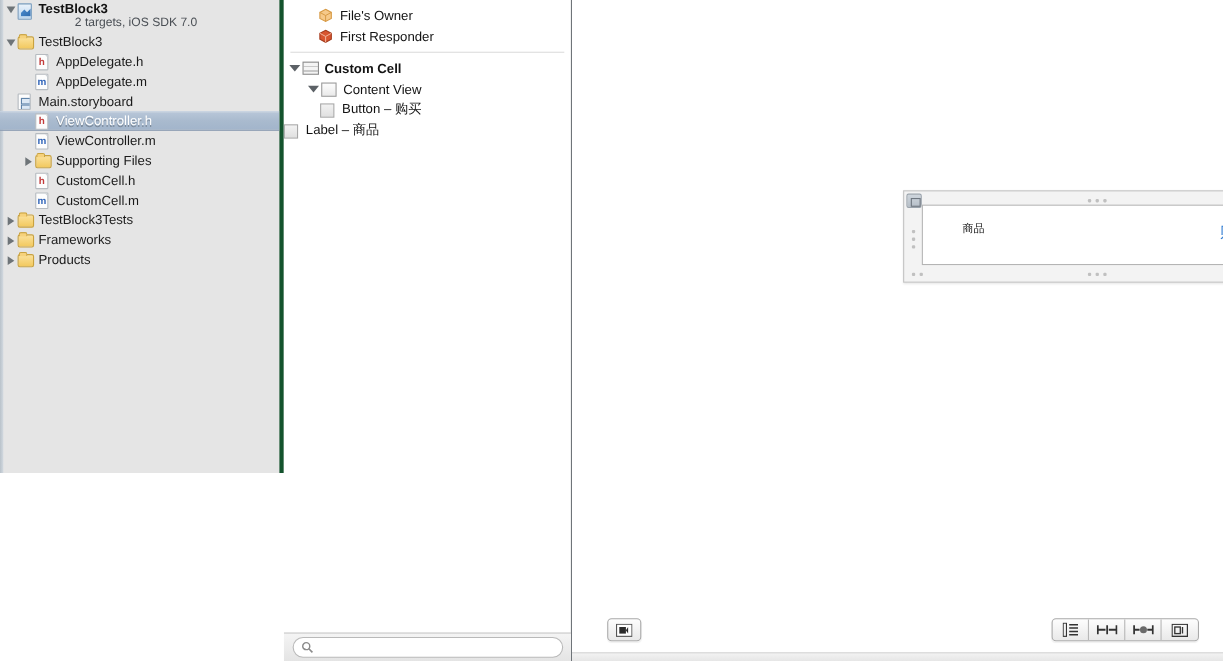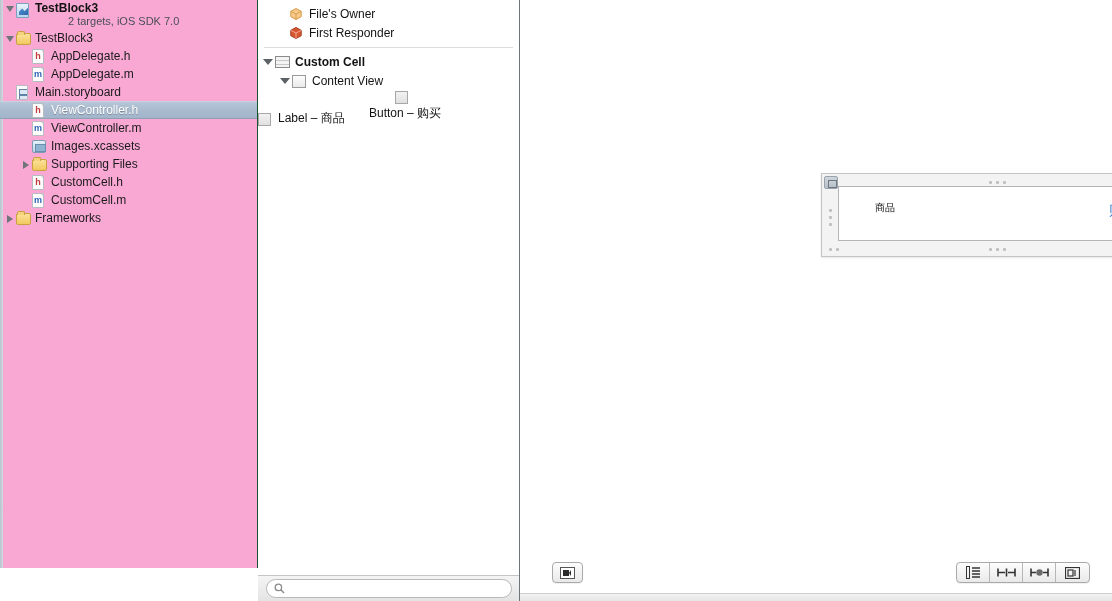--- a/index.html
+++ b/index.html
@@ -12,23 +12,23 @@
   }
   #app {
     position: relative;
     width: 1112px; height: 601px;
     display: flex;
   }
 
   
   .navigator {
     position: relative;
-    width: 258px; height: 568px;
-    background: #f9a8d4;
-    border-right: 1px solid #14532d;
+    width: 258px; height: 430px;
+    background: #e5e5e5;
+    border-right: 4px solid #14532d;
     overflow: hidden;
     flex: 0 0 258px;
   }
   .nav-scroll-edge {
     position: absolute; left: 0; top: 0; width: 3px; height: 601px;
     background: linear-gradient(to right, #b9c2ca, #d2d9e0);
   }
   .nav-tree { padding-top: 1px; }
 
   .row {
@@ -372,27 +372,20 @@
             <span class="row-label">ViewController.h</span>
           </div>
           <div class="row" style="padding-left: 20px;">
             <div class="twisty"></div>
             <div class="ficon">
               <div class="ico-src m">m</div>
             </div>
             <span class="row-label">ViewController.m</span>
           </div>
           <div class="row" style="padding-left: 20px;">
-            <div class="twisty"></div>
-            <div class="ficon">
-              <div class="ico-assets"></div>
-            </div>
-            <span class="row-label">Images.xcassets</span>
-          </div>
-          <div class="row" style="padding-left: 20px;">
             <div class="twisty closed"></div>
             <div class="ficon">
               <div class="ico-folder"></div>
             </div>
             <span class="row-label">Supporting Files</span>
           </div>
           <div class="row" style="padding-left: 20px;">
             <div class="twisty"></div>
             <div class="ficon">
               <div class="ico-src h">h</div>
@@ -404,21 +397,35 @@
             <div class="ficon">
               <div class="ico-src m">m</div>
             </div>
             <span class="row-label">CustomCell.m</span>
           </div>
           <div class="row" style="padding-left: 4px;">
             <div class="twisty closed"></div>
             <div class="ficon">
               <div class="ico-folder"></div>
             </div>
+            <span class="row-label">TestBlock3Tests</span>
+          </div>
+          <div class="row" style="padding-left: 4px;">
+            <div class="twisty closed"></div>
+            <div class="ficon">
+              <div class="ico-folder"></div>
+            </div>
             <span class="row-label">Frameworks</span>
+          </div>
+          <div class="row" style="padding-left: 4px;">
+            <div class="twisty closed"></div>
+            <div class="ficon">
+              <div class="ico-folder"></div>
+            </div>
+            <span class="row-label">Products</span>
           </div>
         </div>
     </div>
   </div>
 
   <div class="outline">
     <div class="outline-tree">
 
 
       <div class="orow" style="padding-left:31px;">
@@ -452,21 +459,21 @@
       </div>
 
       <div class="orow" style="padding-left:21px;">
         <div class="o-twisty open"></div>
         <div class="o-icon">
             <div class="ico-view"></div>
           </div>
         <span class="orow-label">Content View</span>
       </div>
 
-      <div class="orow" style="padding-left:33px;flex-direction:column;">
+      <div class="orow" style="padding-left:33px;">
         <div class="o-icon">
             <div class="ico-plainview"></div>
           </div>
         <span class="orow-label">Button – 购买</span>
       </div>
 
       <div class="orow" style="">
         <div class="o-icon">
             <div class="ico-plainview"></div>
           </div>

